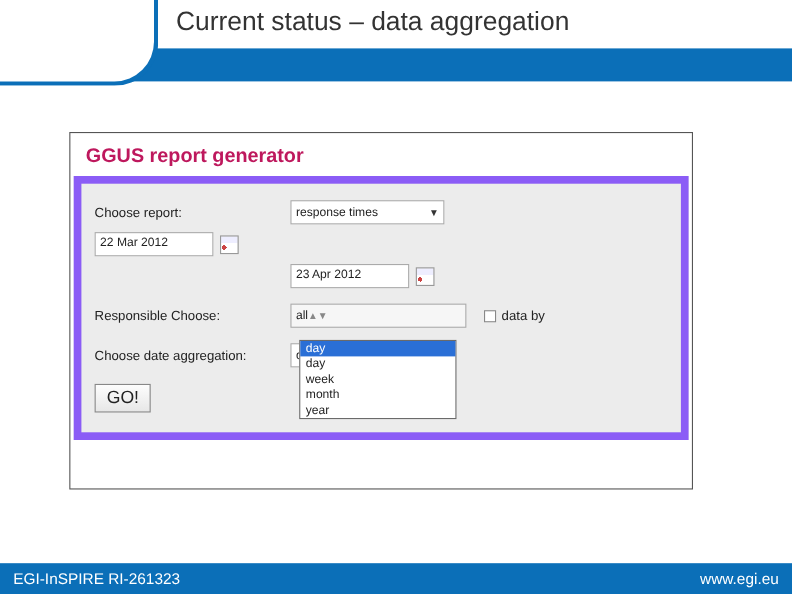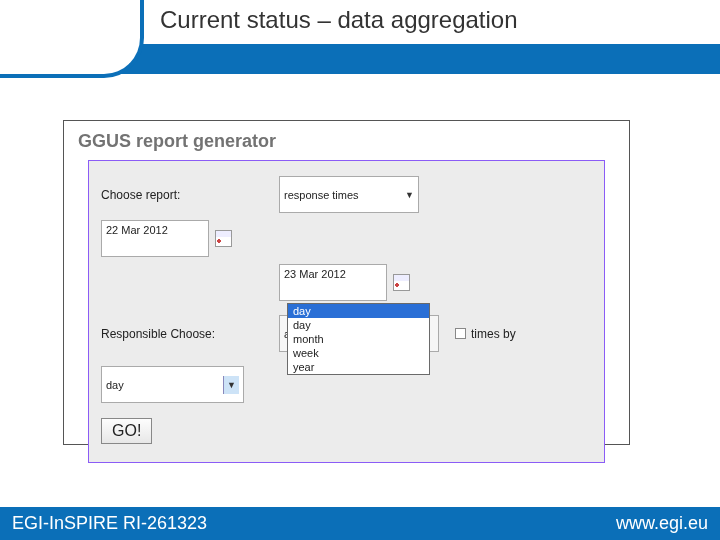--- a/index.html
+++ b/index.html
@@ -56,50 +56,50 @@
   .panel {
     position: absolute;
     left: 63px;
     top: 120px;
     width: 567px;
     height: 325px;
     border: 1px solid #555;
     background: #fff;
   }
   .panel-title {
-    color: #737373;
+    color: #be185d;
     font-size: 18px;
     font-weight: bold;
     padding: 10px 14px 8px;
   }
   .form-area {
     background: #ececec;
-    border: 1px solid #8b5cf6;
-    margin: 0 24px;
+    border: 7px solid #8b5cf6;
+    margin: 0 3px;
     padding: 8px 12px 18px;
     position: relative;
     font-size: 12px;
     color: #222;
   }
   .row {
     display: flex;
     align-items: center;
     margin: 7px 0;
     min-height: 22px;
   }
   .lbl {
     width: 178px;
     flex: 0 0 178px;
   }
   .select, .dateinput, .widefield {
     background: #fff;
     border: 1px solid #aaa;
     font-size: 11px;
     padding: 2px 4px;
-    height: 37px;
+    height: 22px;
     line-height: 14px;
     position: relative;
   }
   .select { width: 140px; display:flex; justify-content:space-between; align-items:center;}
   .select .tri { font-size:9px; color:#333;}
   .dateinput { width: 108px; }
   .cal-icon {
     width: 17px; height: 17px;
     border: 1px solid #999;
     margin-left: 6px;
@@ -138,21 +138,21 @@
     z-index: 5;
   }
   .dropdown-open .opt { padding: 1px 5px; }
   .dropdown-open .opt.selected { background:#2a6fd6; color:#fff; }
   .footer {
     position:absolute;
     left:0; bottom:0;
     width:720px;
     background:#0b6fb8;
     color:#fff;
-    font-size:18px;
+    font-size:14px;
     padding: 6px 12px;
     display:flex;
     justify-content:space-between;
   }
 </style>
 </head>
 <body>
 
 <div class="header">
   <div class="blue-bar"></div>
@@ -211,49 +211,50 @@
 
     <div class="row">
       <div class="dateinput">
         <span>22 Mar 2012</span>
       </div>
       <span class="cal-icon"></span>
     </div>
     <div class="row">
       <span class="lbl"></span>
       <div class="dateinput">
-        <span>23 Mar 2012</span>
+        <span>23 Apr 2012</span>
       </div>
       <span class="cal-icon"></span>
     </div>
 
     <div class="row" style="margin-top:14px">
       <span class="lbl">Responsible Choose:</span>
       <div class="widefield">
         <span>all</span>
         <span class="stepper">▲▼</span>
       </div>
       <span class="checkbox"></span>
-      <span>times by</span>
+      <span>data by</span>
     </div>
 
     <div class="row" style="margin-top:14px">
+      <span class="lbl">Choose date aggregation:</span>
       <div class="select" style="width:143px">
         <span>day</span>
         <span class="tri" style="background:#cde3f7;padding:2px 3px;border-left:1px solid #88b;">▼</span>
       </div>
     </div>
 
     <div class="go-btn">GO!</div>
 
     <div class="dropdown-open">
       <div class="opt selected">day</div>
       <div class="opt">day</div>
+      <div class="opt">week</div>
       <div class="opt">month</div>
-      <div class="opt">week</div>
       <div class="opt">year</div>
     </div>
 
   </div>
 </div>
 
 <div class="footer">
   <span>EGI-InSPIRE RI-261323</span>
   <span>www.egi.eu</span>
 </div>

